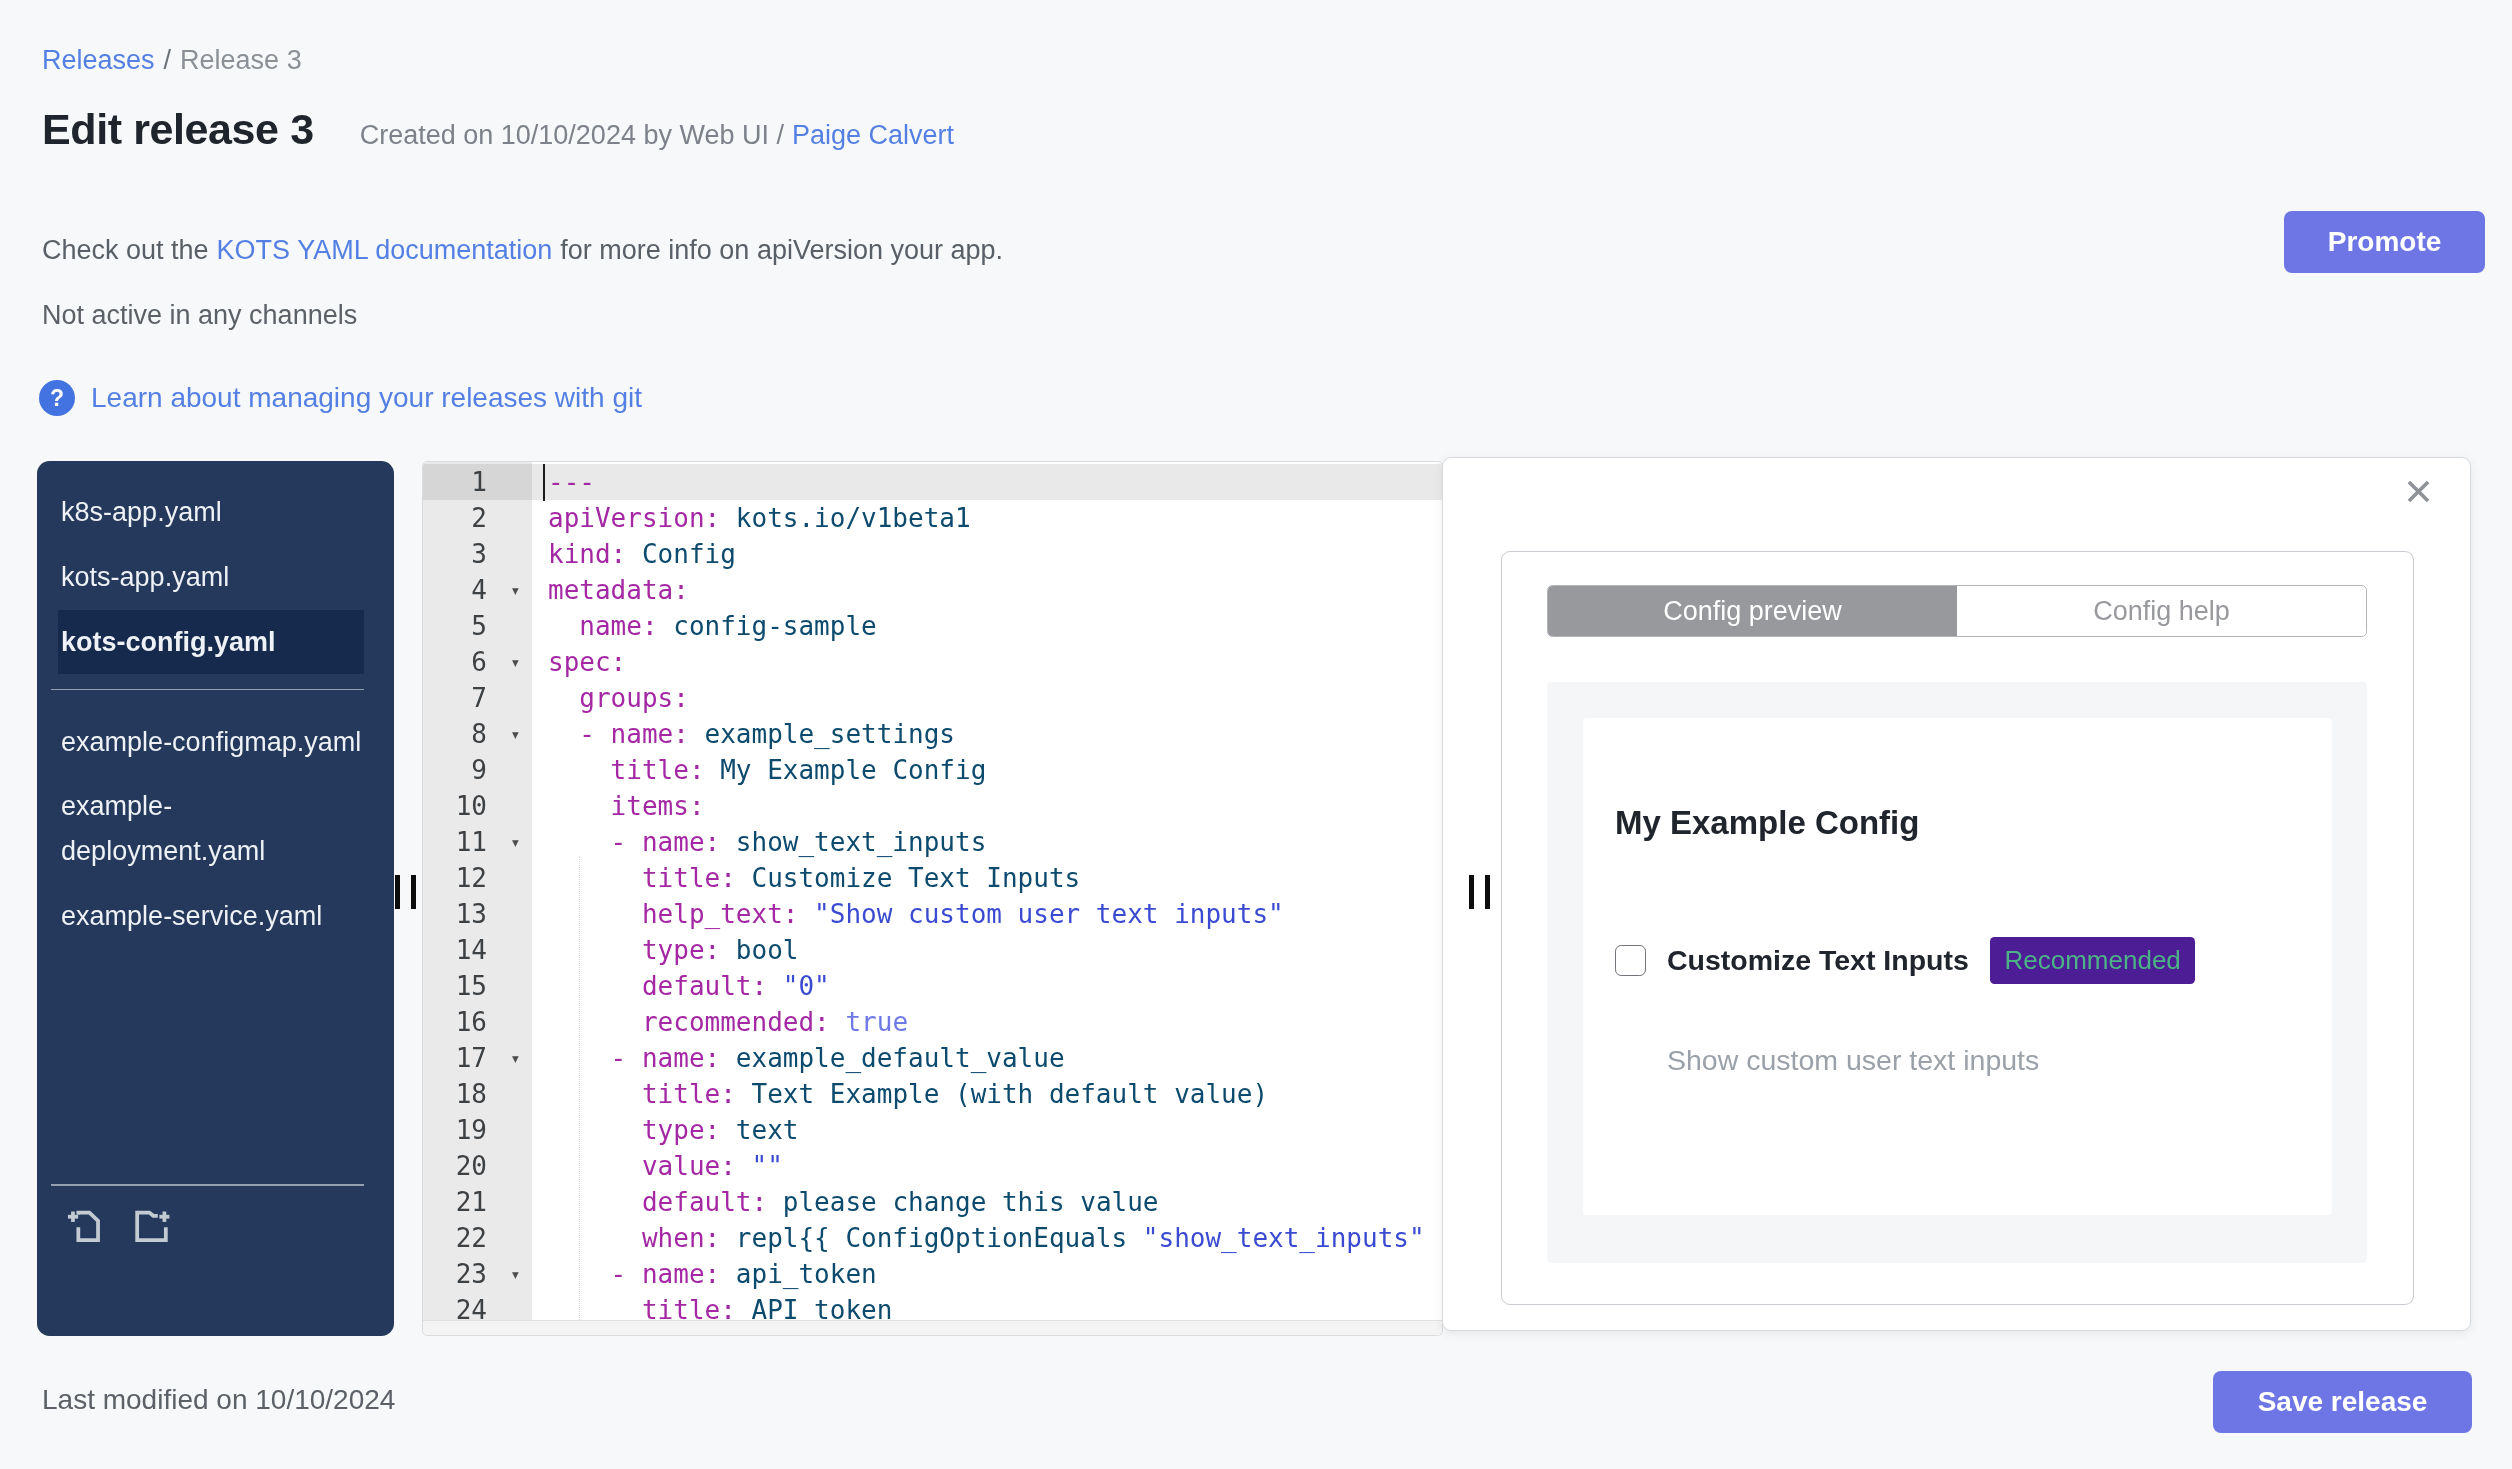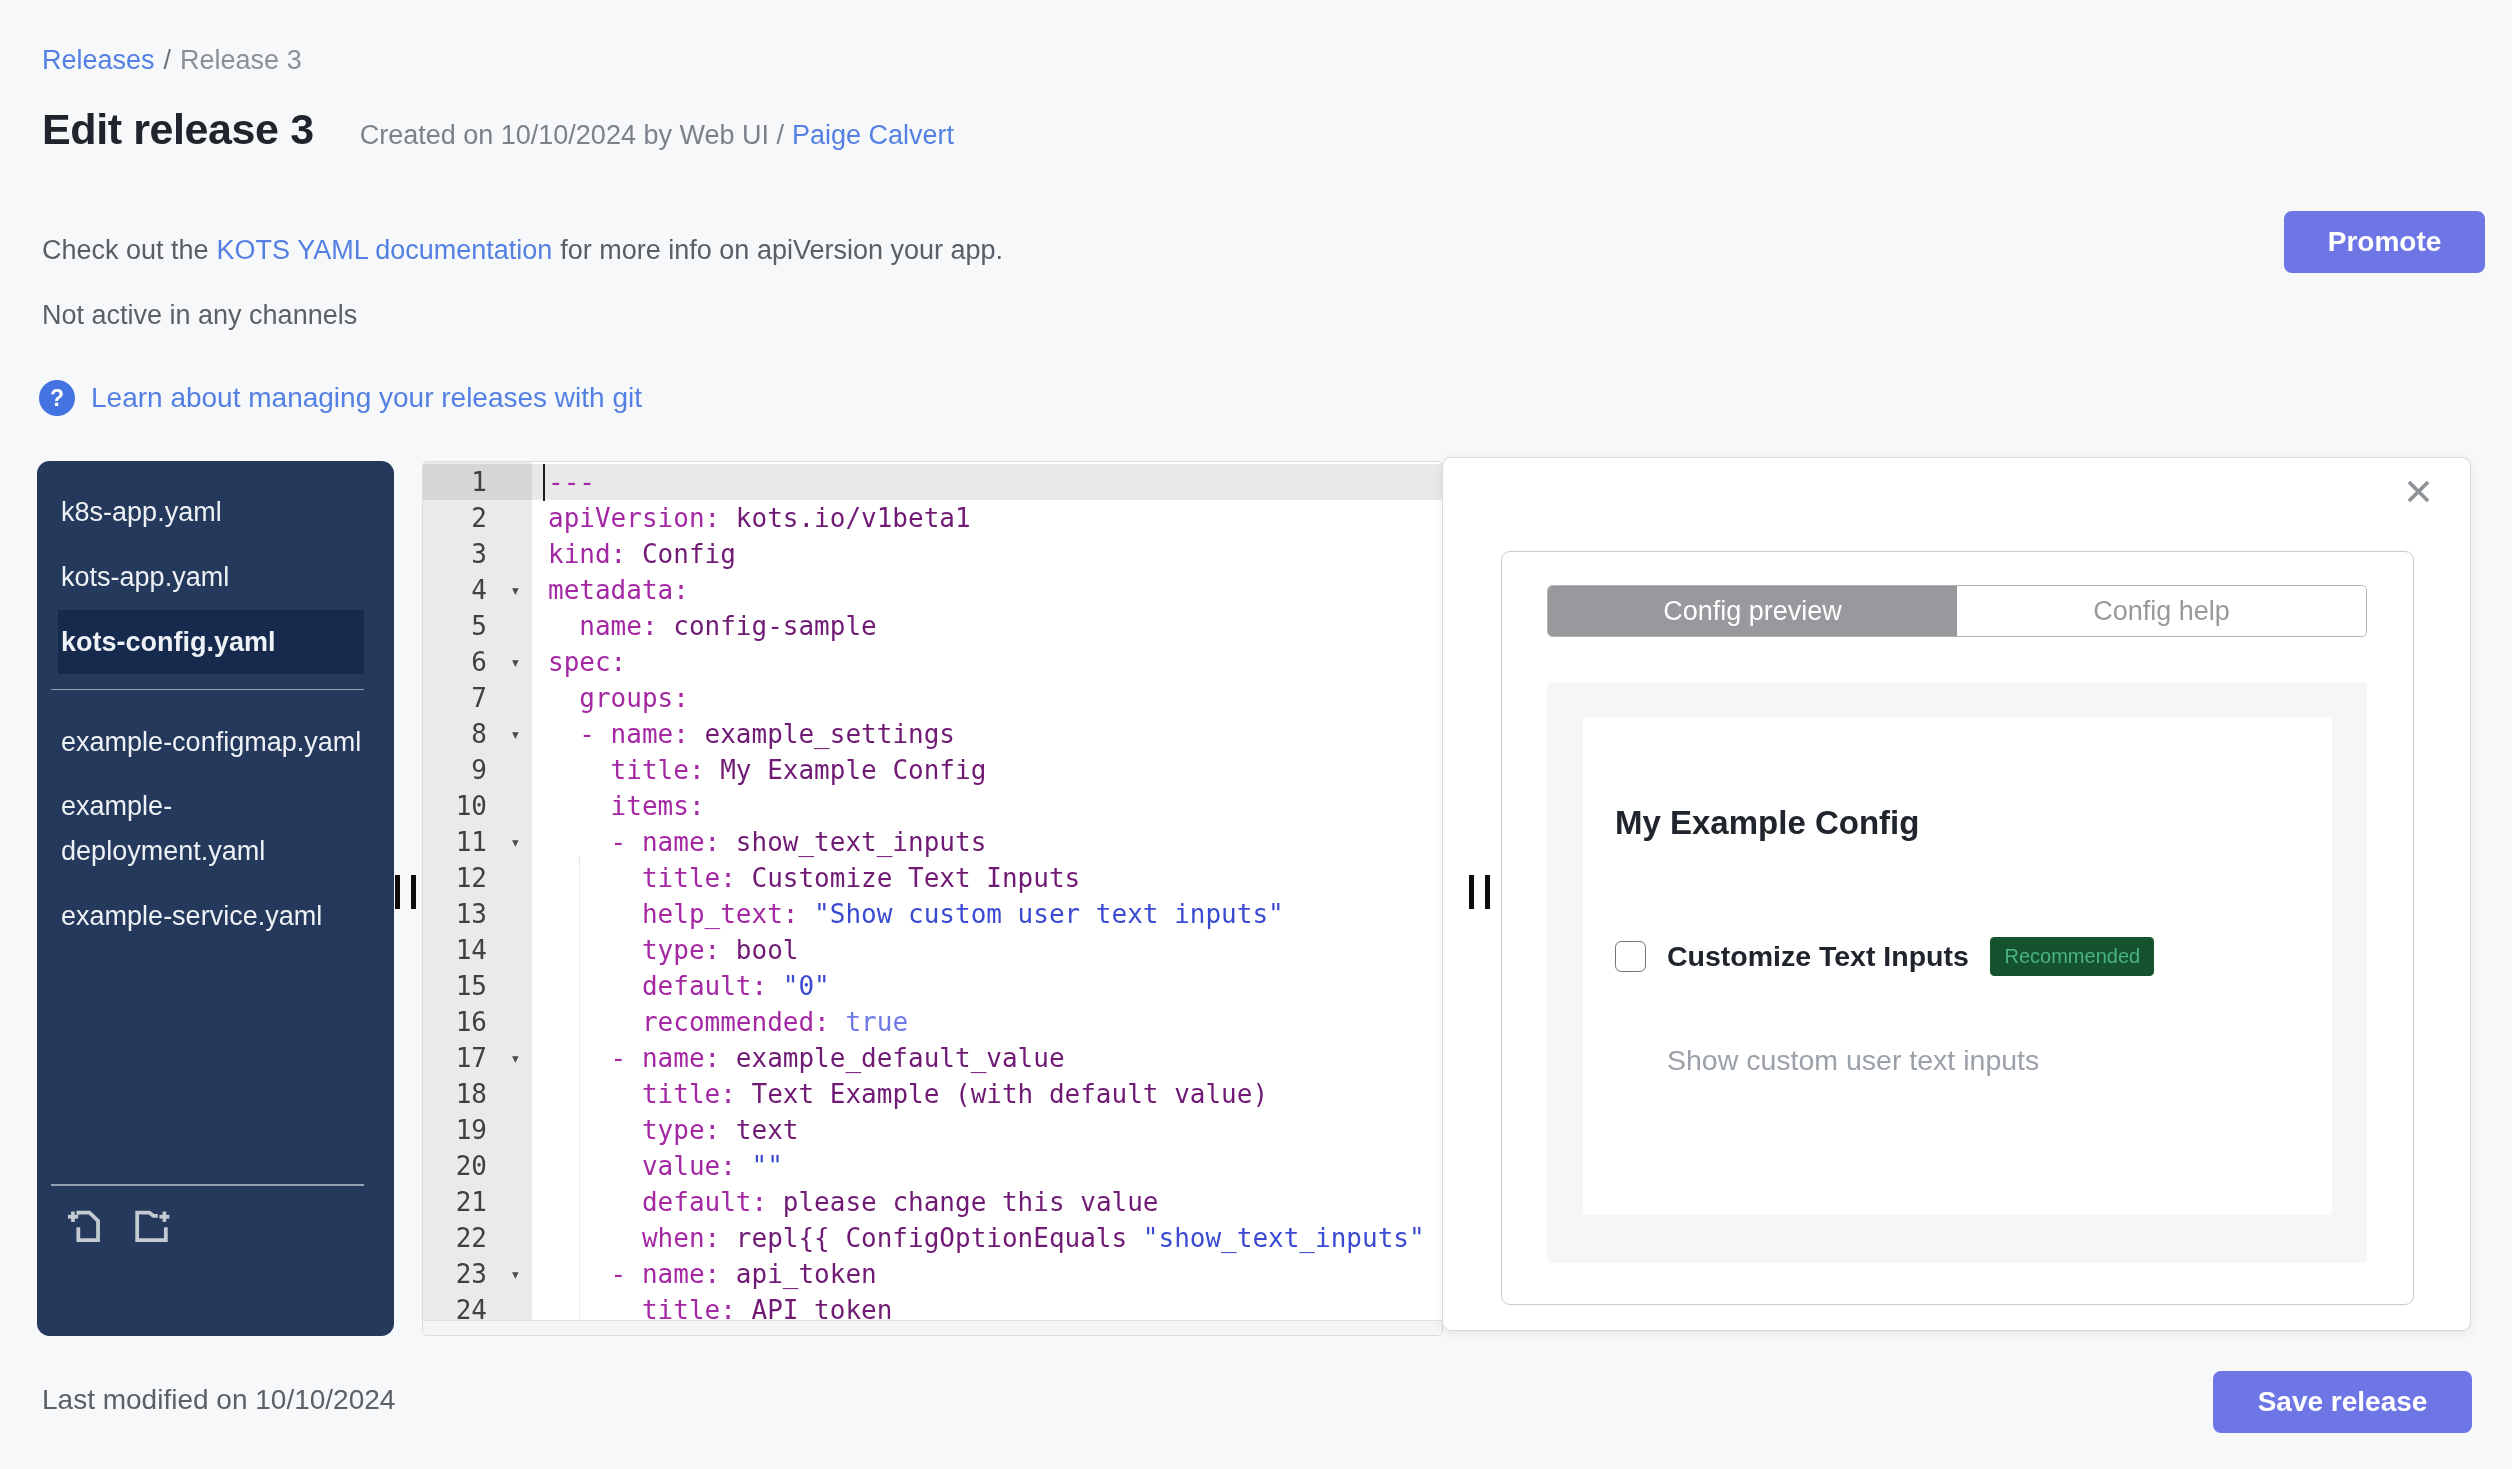--- a/index.html
+++ b/index.html
@@ -53,21 +53,21 @@
   .code-scroll{position:absolute;left:0;top:1.8px;right:0;bottom:14.3px;overflow:hidden;}
   .code-row{display:flex;height:36px;line-height:36px;white-space:pre;}
   .ln{flex:0 0 109px;box-sizing:border-box;background:#eaeaea;text-align:right;
       padding-right:45px;color:#3e4144;position:relative;user-select:none;}
   .code-row.active .ln{background:#d6d6d6;}
   .fold{position:absolute;right:11.6px;top:0;font-size:17px;line-height:36px;color:#4c4c4c;cursor:pointer;}
   .code{flex:1;padding-left:16px;white-space:pre;position:relative;}
   .code-row.active .code{background:#e9e9e9;}
   .caret{position:absolute;left:10.7px;top:-1.8px;width:2.7px;height:39px;background:#1c1c1c;}
   .tok-key{color:#a428a4;}
-  .tok-plain{color:#701a75;}
+  .tok-plain{color:#0c4a6e;}
   .tok-string{color:#3b4bd1;}
   .tok-bool{color:#6f79e6;}
   .indent-guide{position:absolute;left:156px;top:394px;height:464px;border-left:1.8px dotted #d8d8d8;}
   .hscroll{position:absolute;left:0;right:0;bottom:0;height:14.3px;background:#f4f4f4;border-top:0.9px solid #e0e0e0;}
 
   
   .preview-panel{position:absolute;left:1442px;top:457px;width:1029px;height:874px;background:#fff;
                  border:0.9px solid #d7dadd;border-radius:9px;box-sizing:border-box;
                  box-shadow:0 2.7px 10.7px rgba(0,0,0,0.07);}
   .close-x{position:absolute;top:16px;right:36px;font-size:37px;color:#8f9398;cursor:pointer;line-height:1;}
@@ -77,21 +77,21 @@
         border:0.9px solid #b2b4b6;border-radius:5.3px;overflow:hidden;box-sizing:border-box;}
   .tab{flex:1;display:flex;align-items:center;justify-content:center;font-size:27px;
        color:#97999c;background:#fff;cursor:pointer;}
   .tab.active{background:#97999c;color:#fff;}
   .preview-body{position:absolute;left:45px;top:130px;width:820px;height:581px;background:#f4f6f8;border-radius:4.5px;}
   .preview-inner{position:absolute;left:36px;top:36px;width:749px;height:497px;background:#fff;border-radius:3.6px;}
   .group-title{position:absolute;left:32px;top:86px;font-size:33px;font-weight:700;color:#20242c;}
   .item-row{position:absolute;left:32px;top:219px;display:flex;align-items:center;gap:21.4px;}
   .checkbox{width:28.5px;height:28.5px;border:1.8px solid #717479;border-radius:6.2px;background:#fff;cursor:pointer;}
   .item-label{font-size:28.5px;font-weight:700;color:#20242c;}
-  .rec-badge{font-size:20px;color:#4cb386;background:#14532d;padding:8px 14.3px;border-radius:4.5px;}
+  .rec-badge{font-size:26px;color:#4cb386;background:#4c1d95;padding:8px 14.3px;border-radius:4.5px;}
   .item-help{position:absolute;left:84px;top:326px;font-size:28.5px;color:#9ba1a8;}
 </style>
 </head>
 <body>
 
 <div class="page">
 
   <div class="breadcrumb">
     <span class="bc-link">Releases</span><span class="bc-sep">/</span><span>Release 3</span>
   </div>

